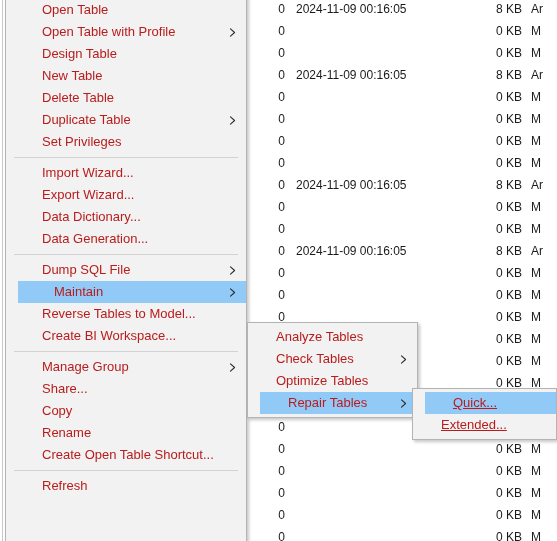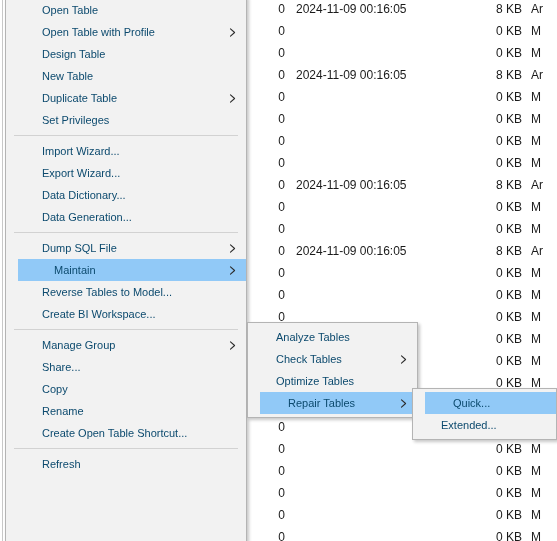--- a/index.html
+++ b/index.html
@@ -88,22 +88,22 @@
     background: #f2f2f2;
     border: 1px solid #b4b4b4;
     box-shadow: 2px 2px 3px rgba(0,0,0,0.22);
     box-sizing: border-box;
     padding: 2px 0;
   }
   .menu-item {
     position: relative;
     height: 22px;
     line-height: 22px;
-    font-size: 11px;
-    color: #0c4a6e;
+    font-size: 13px;
+    color: #b91c1c;
     padding-left: 36px;
     padding-right: 22px;
     white-space: nowrap;
     box-sizing: border-box;
   }
   .menu-item.highlight {
     background: #91c9f7;
     margin-left: 12px;
   }
   .menu-sep {
@@ -140,21 +140,21 @@
   }
   #maintain-submenu .menu-item { padding-left: 28px; padding-right: 24px; }
 
   
   #repair-submenu {
     left: 412px;
     top: 388px;
     width: 145px;
     padding: 3px 0;
   }
-  #repair-submenu .menu-item { padding-left: 28px; padding-right: 12px; }
+  #repair-submenu .menu-item { padding-left: 28px; padding-right: 12px; text-decoration: underline; }
 </style>
 </head>
 <body>
 
 <div id="table-background">
   <div class="sliver-line"></div>
 <div class="grid-row" style="top: -2px;">
       <div class="left-sliver"></div>
       <div class="cell-rows">0</div>
       <div class="cell-date">2024-11-09 00:16:05</div>
@@ -333,20 +333,21 @@
 
 <div class="menu" id="context-menu">
     <div class="menu-item"><span>Open Table</span></div>
     <div class="menu-item"><span>Open Table with Profile</span><span class="arrow">
         <svg width="8" height="9" viewBox="0 0 8 9">
           <path d="M1.5 0.8 L5.6 4.5 L1.5 8.2" fill="none" stroke="#2b2b2b" stroke-width="1.1" stroke-linecap="round" stroke-linejoin="round"></path>
         </svg>
       </span></div>
     <div class="menu-item"><span>Design Table</span></div>
     <div class="menu-item"><span>New Table</span></div>
+    <div class="menu-item"><span>Delete Table</span></div>
     <div class="menu-item"><span>Duplicate Table</span><span class="arrow">
         <svg width="8" height="9" viewBox="0 0 8 9">
           <path d="M1.5 0.8 L5.6 4.5 L1.5 8.2" fill="none" stroke="#2b2b2b" stroke-width="1.1" stroke-linecap="round" stroke-linejoin="round"></path>
         </svg>
       </span></div>
     <div class="menu-item"><span>Set Privileges</span></div>
     <div class="menu-sep"></div>
     <div class="menu-item"><span>Import Wizard...</span></div>
     <div class="menu-item"><span>Export Wizard...</span></div>
     <div class="menu-item"><span>Data Dictionary...</span></div>

